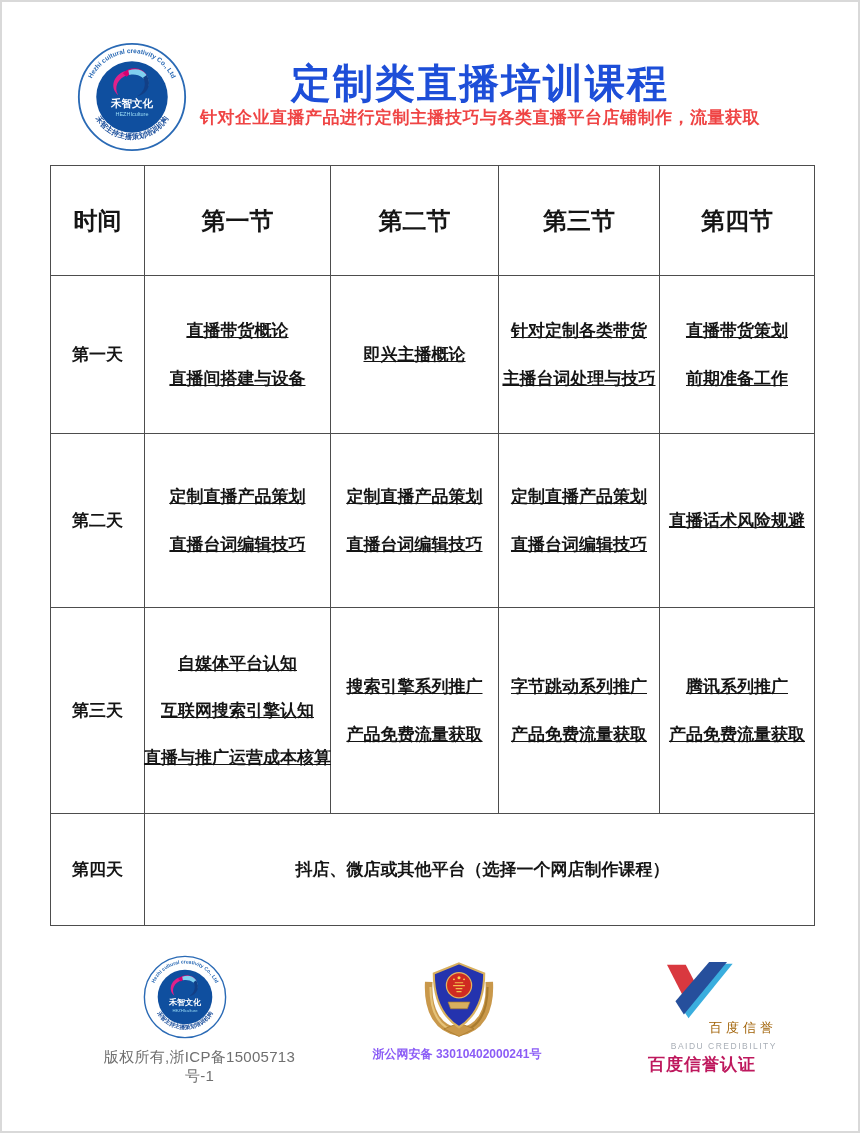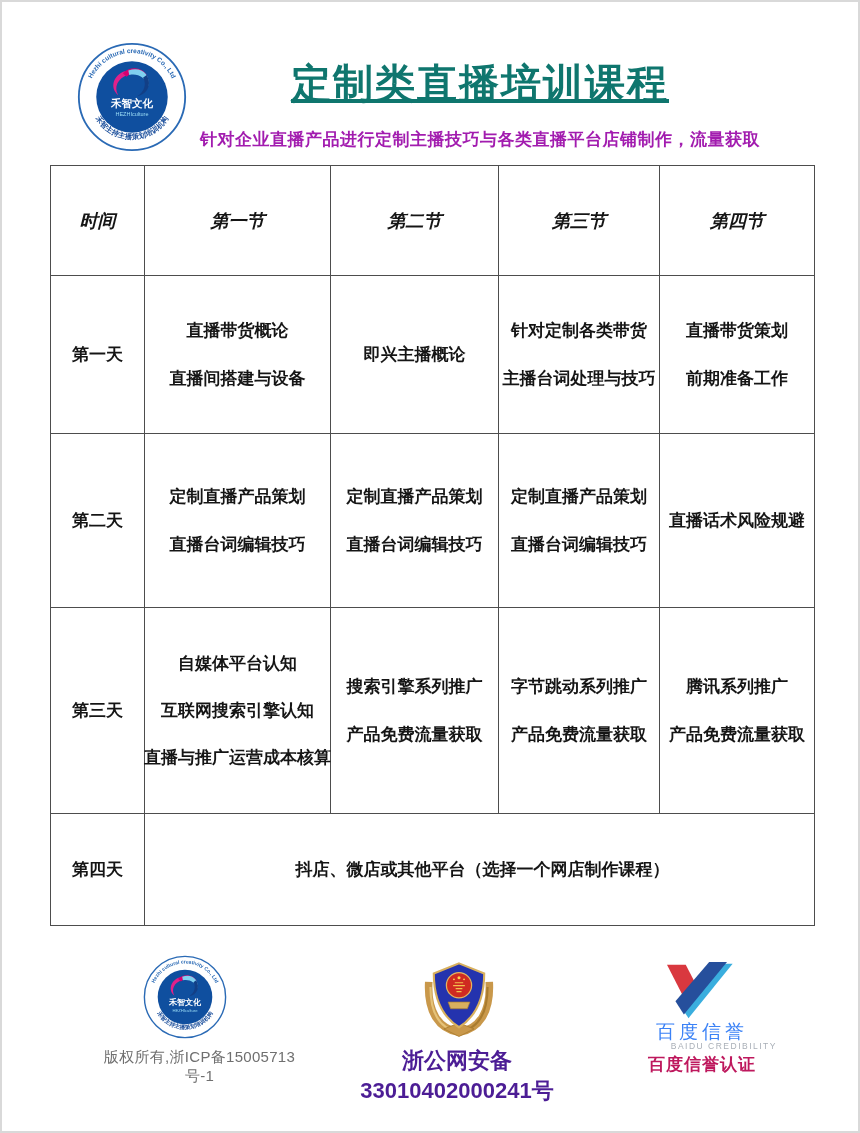--- a/index.html
+++ b/index.html
@@ -11,59 +11,59 @@
     border:2px solid #d9d9d9;
     overflow:hidden;
     font-family:"Liberation Sans", sans-serif;
     color:#141414;
   }
 
   
   .brand-logo { position:absolute; left:75px; top:40px; width:110px; height:110px; }
   .header-text { position:absolute; left:150px; right:50px; top:58px; text-align:center; }
   .page-title {
-    font-size:40px; font-weight:bold; color:#0f766e;
-    letter-spacing:2px; line-height:46px;text-decoration:underline;
+    font-size:40px; font-weight:bold; color:#1d4ed8;
+    letter-spacing:2px; line-height:46px;
   }
   .page-subtitle {
-    margin-top:22px; font-size:17px; font-weight:bold; color:#a21caf;
+    margin-top:0; font-size:17px; font-weight:bold; color:#ef4444;
     letter-spacing:0.5px;
   }
 
   
   table.course {
     position:absolute; left:48px; top:163px; width:764px;
     border-collapse:collapse; table-layout:fixed;
   }
   table.course th, table.course td {
     border:1px solid #4d4d4d;
     text-align:center; vertical-align:middle;
     font-weight:bold; font-size:17px; color:#151515;
   }
-  table.course th { font-size:18px;font-style:italic; }
+  table.course th { font-size:24px; }
   td.day { font-size:18px; }
   .cell { display:flex; flex-direction:column; justify-content:center; align-items:center; gap:26px; }
-  .cell-line { line-height:1.25; white-space:nowrap; }
+  .cell-line { line-height:1.25; white-space:nowrap;text-decoration:underline; }
   td.mergedcell { text-align:left; padding-left:6px; font-size:17px; }
 
   
   .footer-logo { position:absolute; left:141px; top:953px; width:84px; height:84px; }
   .icp-text {
     position:absolute; left:90px; top:1046px; width:215px;
     text-align:center; font-size:15px; color:#6f6f6f; letter-spacing:0.3px;
   }
   .police-badge { position:absolute; left:415px; top:951px; width:84px; height:88px; }
   .police-text {
     position:absolute; left:320px; top:1044px; width:270px;
-    text-align:center; font-size:22px; font-weight:bold; color:#4c1d95;
+    text-align:center; font-size:12px; font-weight:bold; color:#8b5cf6;
   }
   .baidu-v { position:absolute; left:656px; top:958px; width:78px; height:60px; }
   .baidu-cn {
     position:absolute; left:625px; top:1017px; width:150px;
-    text-align:center; font-size:19px; color:#3b82f6; letter-spacing:4px;
+    text-align:right; font-size:13px; color:#a16207; letter-spacing:4px;
   }
   .baidu-en {
     position:absolute; left:625px; top:1039px; width:150px;
     text-align:right; font-size:8.5px; color:#a9afb7; letter-spacing:1.5px;
   }
   .baidu-cert {
     position:absolute; left:625px; top:1051px; width:150px;
     text-align:center; font-size:17px; font-weight:bold; color:#be185d; letter-spacing:1px;
   }
 </style>

